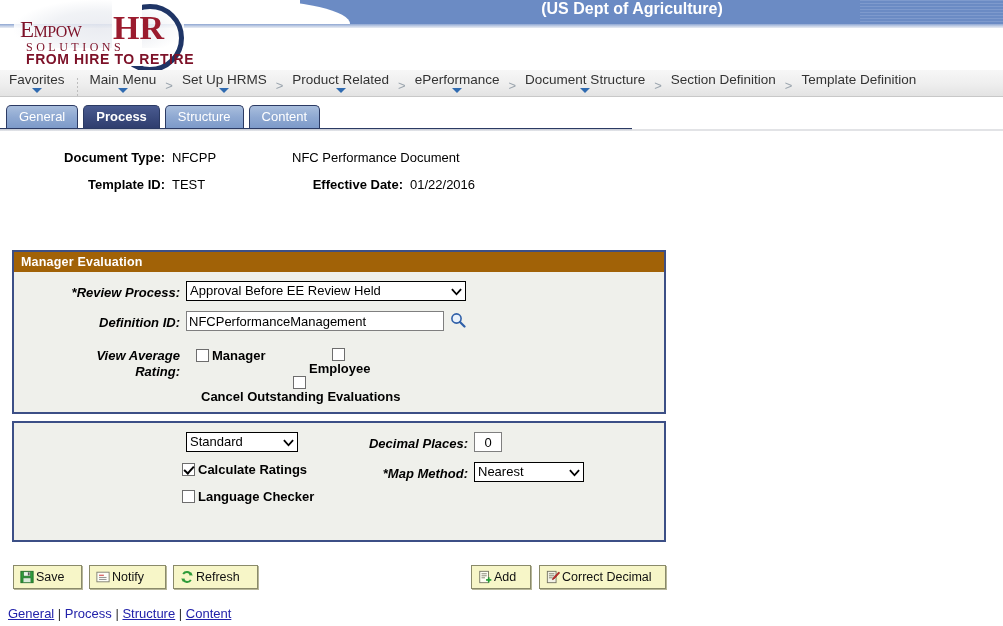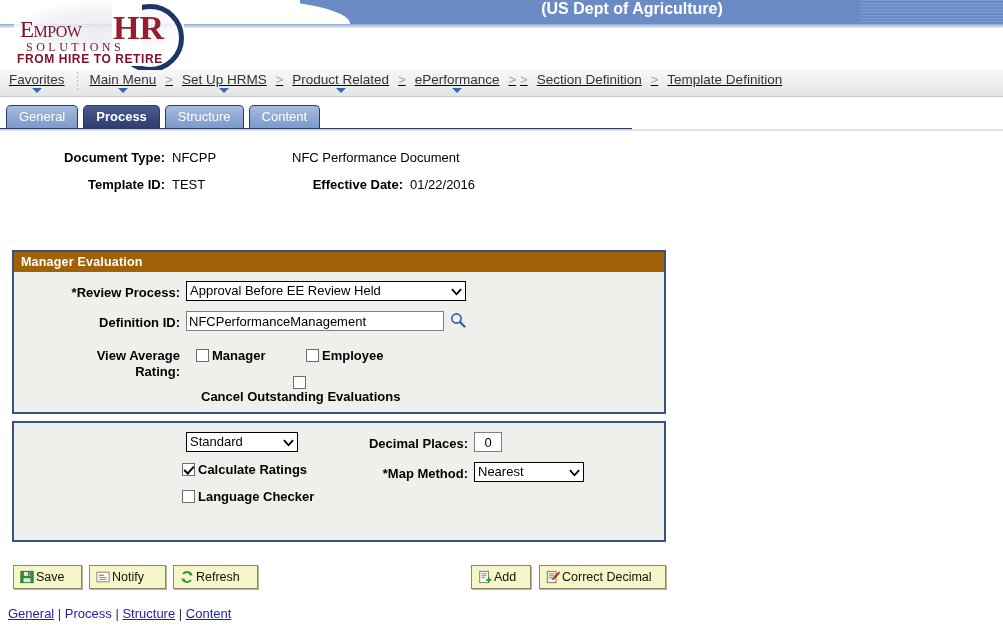--- a/index.html
+++ b/index.html
@@ -54,30 +54,30 @@
   }
   .logo-hr{
     position:absolute;left:105px;top:11px;font-family:"Liberation Serif",serif;
     font-size:34px;font-weight:bold;color:#9b1b2e;line-height:34px;white-space:nowrap;
   }
   .logo-sol{
     position:absolute;left:18px;top:41px;font-family:"Liberation Serif",serif;
     font-size:12px;color:#7d1128;letter-spacing:3.5px;line-height:12px;white-space:nowrap;
   }
   .logo-tag{
-    position:absolute;left:9px;top:55px;font-family:"Liberation Sans",sans-serif;
-    font-size:12px;font-weight:bold;color:#7d1128;letter-spacing:.6px;line-height:9px;white-space:nowrap;
+    position:absolute;left:18px;top:55px;font-family:"Liberation Sans",sans-serif;
+    font-size:14px;font-weight:bold;color:#7d1128;letter-spacing:.6px;line-height:9px;white-space:nowrap;
   }
   
   #crumbbar{
     position:relative;width:1003px;height:26px;
     background:linear-gradient(to bottom,#f7f7f7 0%,#eeeeee 55%,#e3e3e3 100%);
     border-bottom:1px solid #c8c8c8;
   }
-  .crumbs{display:flex;align-items:flex-start;height:26px;padding-left:2px;text-decoration:underline;}
+  .crumbs{display:flex;align-items:flex-end;height:26px;padding-left:2px;}
   .crumb{position:relative;padding:0 7px;height:26px;cursor:pointer;}
   .crumb .lbl{
     display:block;font-size:13.5px;line-height:20px;color:#333333;white-space:nowrap;
   }
   .crumb .arw{
     position:absolute;left:50%;transform:translateX(-50%);bottom:3px;
     width:0;height:0;border-left:5px solid transparent;border-right:5px solid transparent;
     border-top:5px solid #2f6ab0;
   }
   .crumb-sep{
@@ -114,21 +114,21 @@
   .inf-lbl{position:absolute;font-weight:bold;font-size:13px;line-height:18px;text-align:right;color:#000;}
   .inf-val{position:absolute;font-size:13px;line-height:18px;color:#000;}
   
   .gbox{position:absolute;border:2px solid #3c4f86;background:#eff0eb;}
   .gbox-hd{
     height:20px;background:#a16207;color:#ffffff;font-weight:bold;font-size:12.5px;
     line-height:20px;padding-left:7px;letter-spacing:.2px;
   }
   .gbox-bd{position:relative;background:#eff0eb;}
   
-  .flbl{position:absolute;font-weight:bold;font-size:13px;line-height:17px;color:#000;text-align:right;}
+  .flbl{position:absolute;font-weight:bold;font-size:13px;line-height:17px;color:#000;text-align:right;font-style:italic;}
   .fsel{
     position:absolute;height:20px;background:#ffffff;border:1px solid #000000;
     font-family:"Liberation Sans",sans-serif;font-size:13px;line-height:18px;
     color:#000;padding:0 20px 0 3px;box-sizing:border-box;cursor:pointer;white-space:nowrap;
     overflow:hidden;
   }
   .fsel .cv{display:block;line-height:18px;}
   .fsel .chev{
     position:absolute;right:3px;top:4px;width:11px;height:11px;
   }
@@ -204,20 +204,24 @@
       <div class="crumb">
         <span class="lbl">Product Related</span>
         <span class="arw"></span>
       </div>
       <span class="crumb-sep">&gt;</span>
       <div class="crumb">
         <span class="lbl">ePerformance</span>
         <span class="arw"></span>
       </div>
       <span class="crumb-sep">&gt;</span>
+      <div class="crumb">
+        <span class="lbl">Document Structure</span>
+        <span class="arw"></span>
+      </div>
       <span class="crumb-sep">&gt;</span>
       <div class="crumb">
         <span class="lbl">Section Definition</span>
       </div>
       <span class="crumb-sep">&gt;</span>
       <div class="crumb">
         <span class="lbl">Template Definition</span>
       </div>
     </div>
 </div>
@@ -268,21 +272,21 @@
       </svg>
     </span>
 
     <span class="flbl" style="left:20px;top:76px;width:146px;line-height:16px;">View Average</span>
     <span class="flbl" style="left:20px;top:92px;width:146px;line-height:16px;">Rating:</span>
 
     <label class="cbwrap" style="left:182px;top:76px;">
       <span class="cbx"></span>
       <span class="cblbl">Manager</span>
     </label>
-    <label class="cbwrap" style="left:292px;top:76px;">
+    <label class="cbwrap" style="left:292px;top:76px;flex-direction:column;">
       <span class="cbx"></span>
       <span class="cblbl">Employee</span>
     </label>
     <label class="cbwrap" style="left:184px;top:104px;flex-direction:column;">
       <span class="cbx"></span>
       <span class="cblbl">Cancel Outstanding Evaluations</span>
     </label>
   </div>
 </div>
 

